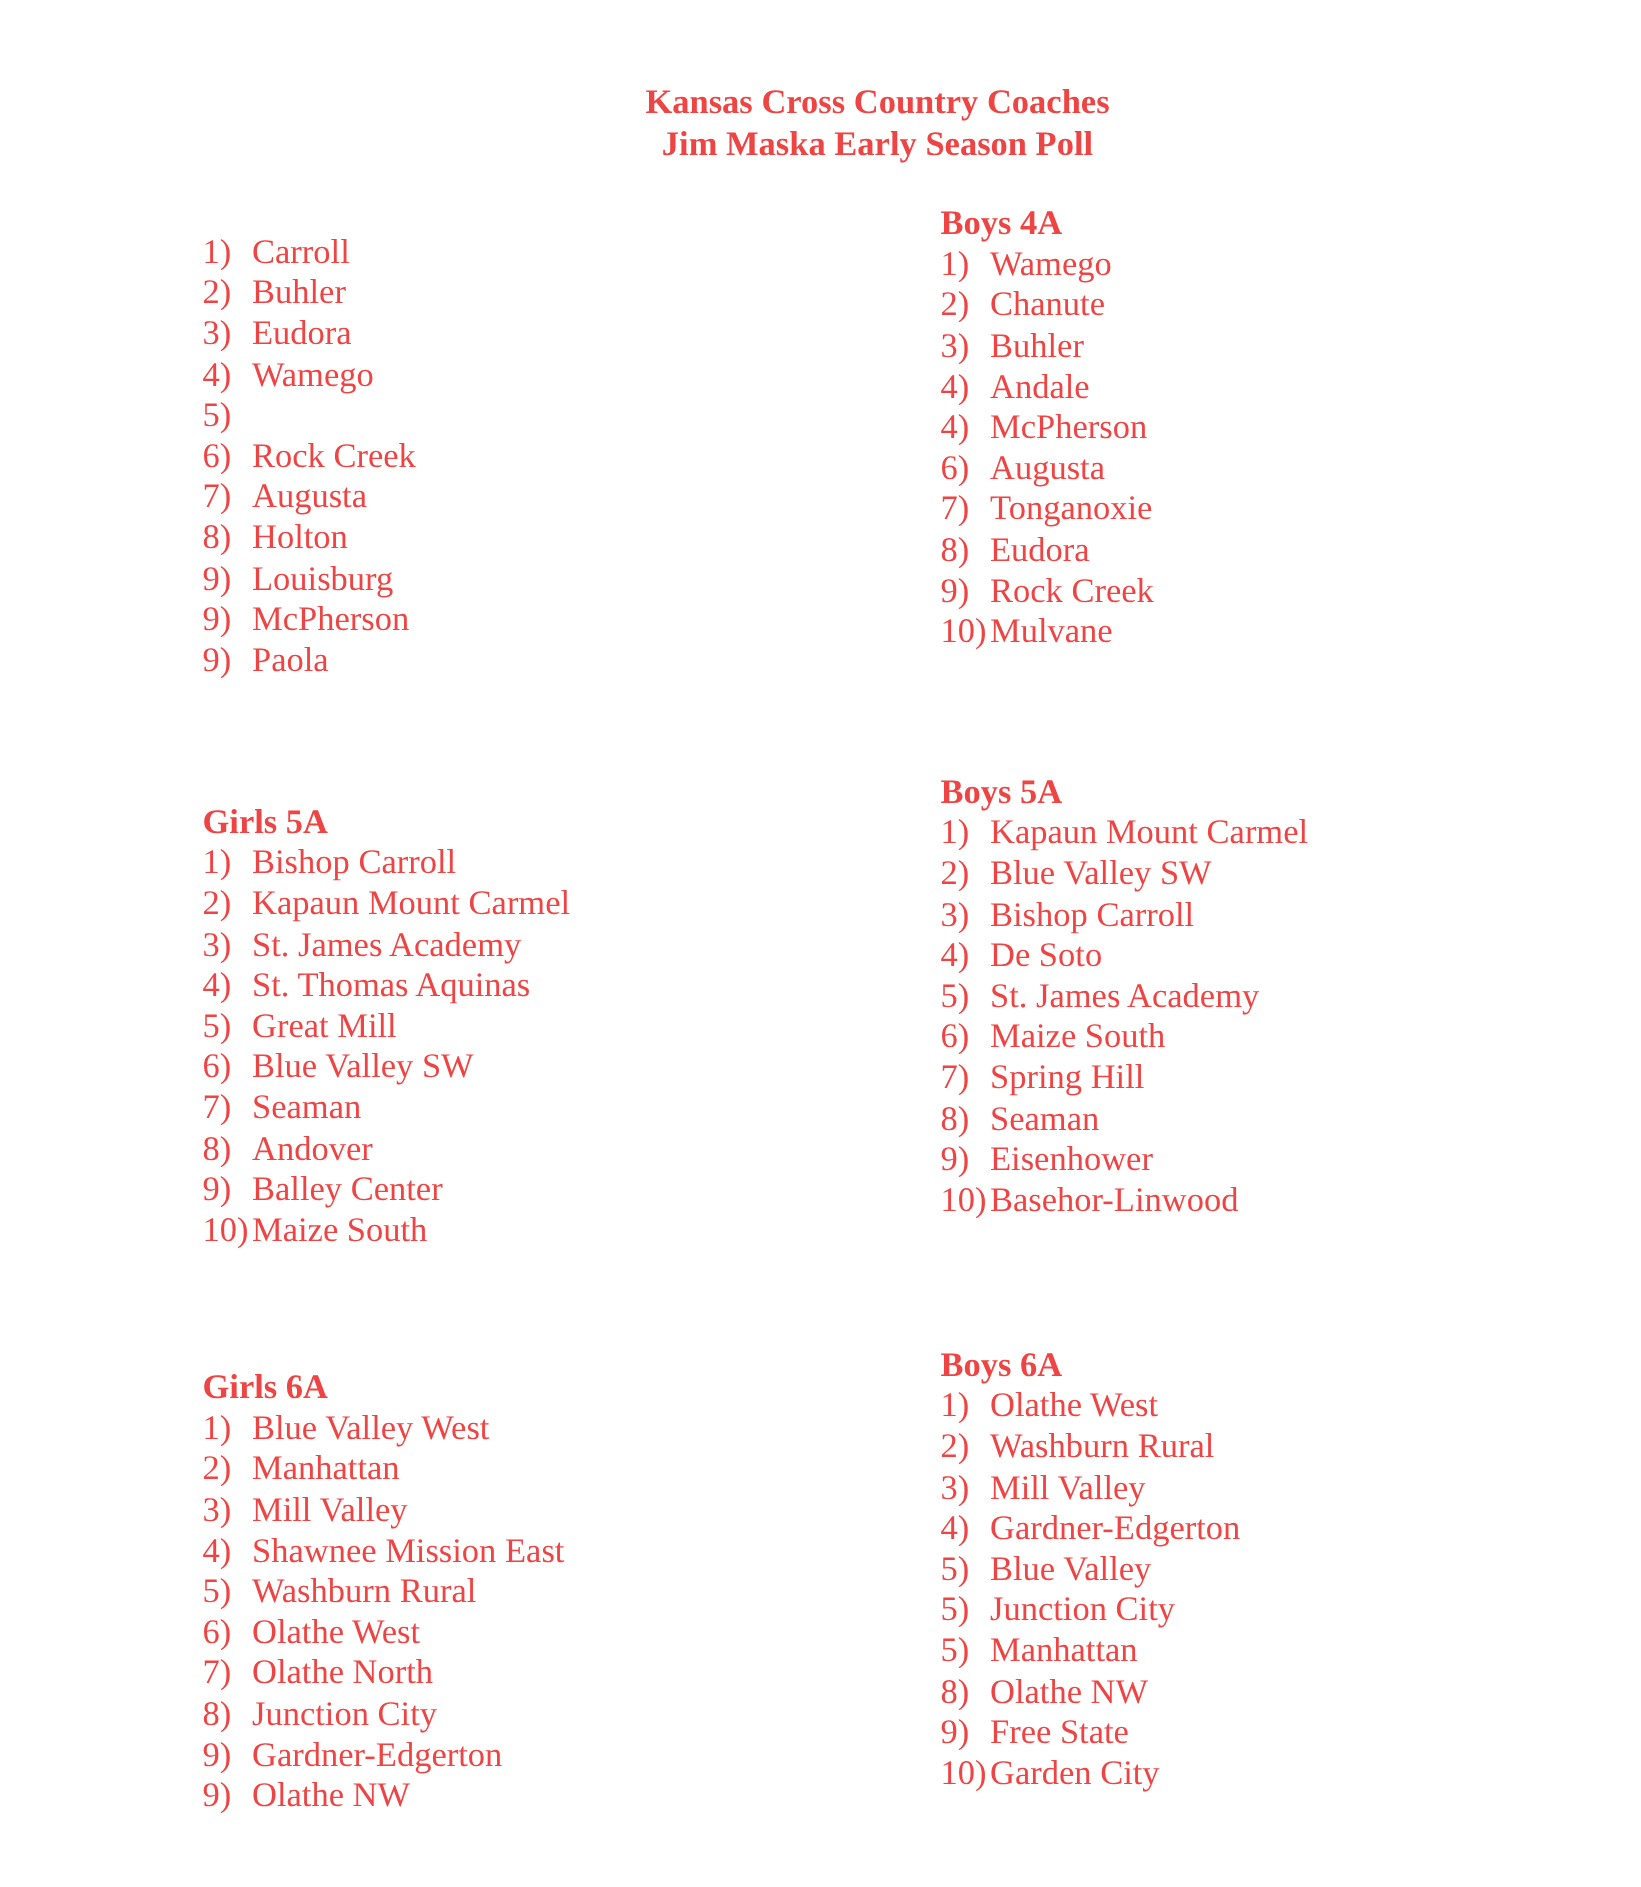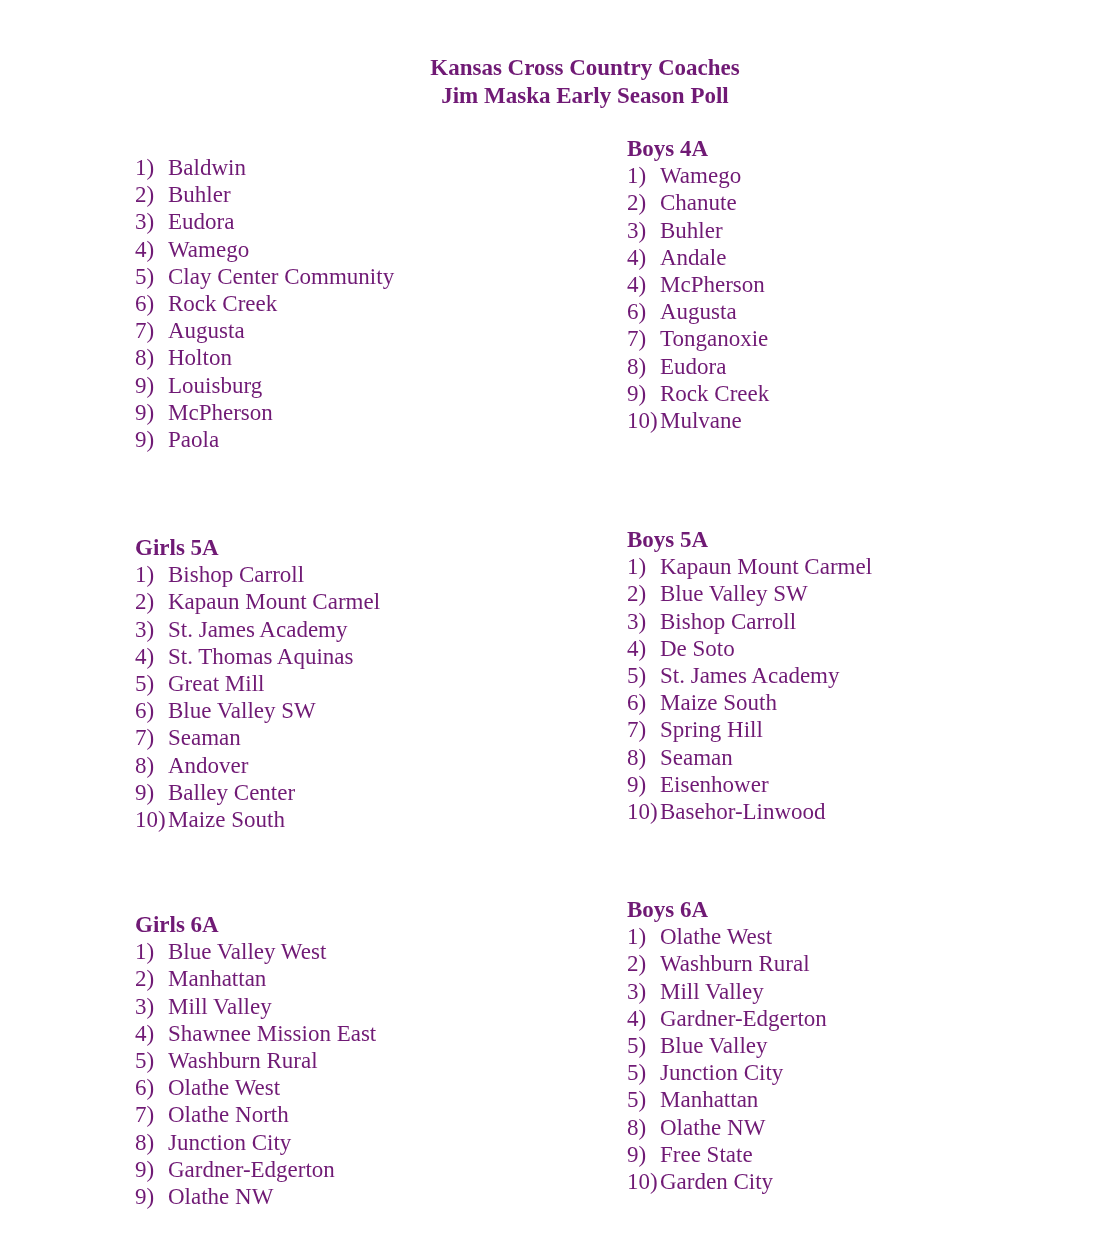--- a/index.html
+++ b/index.html
@@ -40,55 +40,54 @@
     line-height: 27.2px;
   }
   .row { display: flex; }
   .rank { flex: 0 0 33px; width: 33px; }
   .school { flex: 0 0 auto; }
 
   
   .sec-girls-4a { top: 154px; left: 135px; }
   .sec-boys-4a  { top: 135px; left: 627px; }
   .sec-girls-5a { top: 534px; left: 135px; }
-  .sec-boys-5a  { top: 514px; left: 627px; margin-top: 12px; }
+  .sec-boys-5a  { top: 514px; left: 627px; }
   .sec-girls-6a { top: 911px; left: 135px; }
   .sec-boys-6a  { top: 896px; left: 627px; }
 </style>
 </head>
 <body>
 
-<div class="page" style="color: #701a75; background: rgb(255, 255, 255);">
+<div class="page" style="color: #ef4444; background: rgb(255, 255, 255);">
 
   <header class="doc-title">
     <div>Kansas Cross Country Coaches</div>
     <div>Jim Maska Early Season Poll</div>
   </header>
 
   <section class="list-section sec-girls-4a">
     <div class="rows">
         <div class="row">
           <span class="rank">1)</span>
-          <span class="school">Baldwin</span>
+          <span class="school">Carroll</span>
         </div>
         <div class="row">
           <span class="rank">2)</span>
           <span class="school">Buhler</span>
         </div>
         <div class="row">
           <span class="rank">3)</span>
           <span class="school">Eudora</span>
         </div>
         <div class="row">
           <span class="rank">4)</span>
           <span class="school">Wamego</span>
         </div>
         <div class="row">
           <span class="rank">5)</span>
-          <span class="school">Clay Center Community</span>
         </div>
         <div class="row">
           <span class="rank">6)</span>
           <span class="school">Rock Creek</span>
         </div>
         <div class="row">
           <span class="rank">7)</span>
           <span class="school">Augusta</span>
         </div>
         <div class="row">

